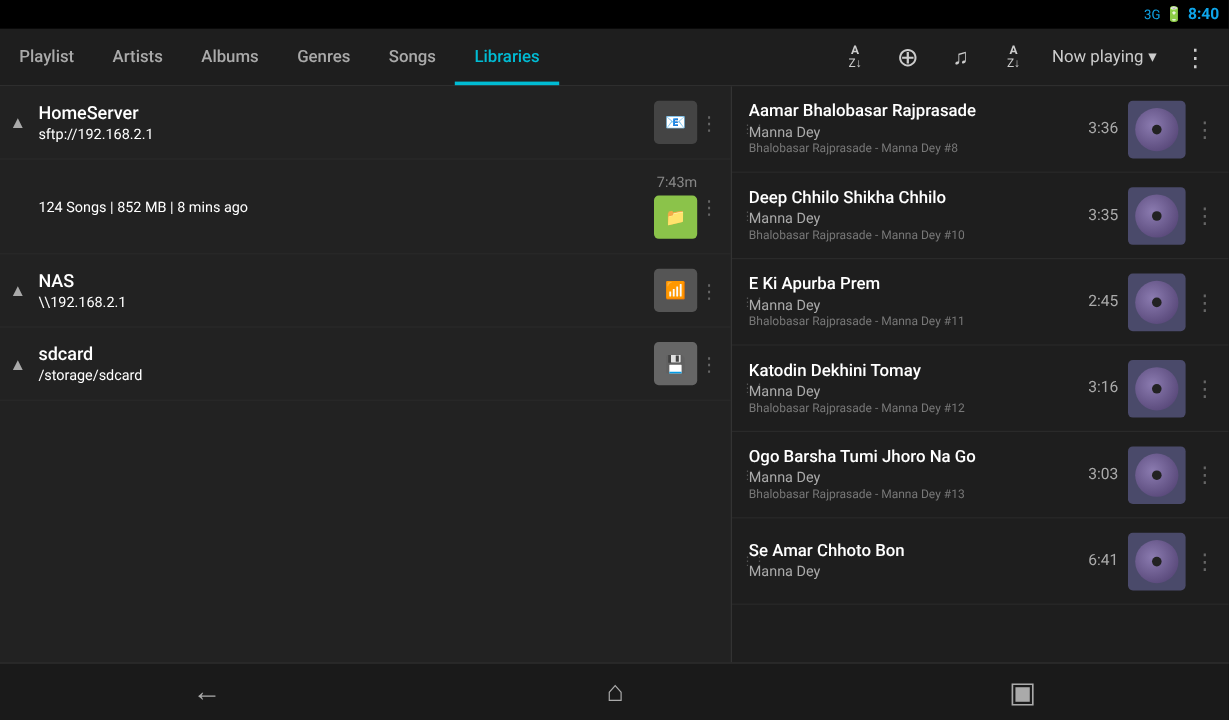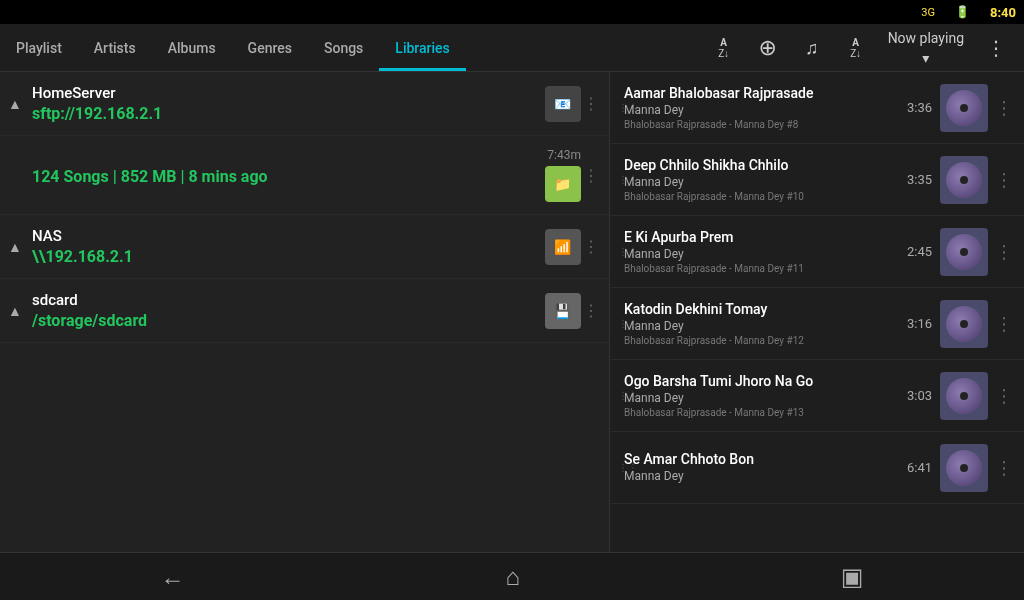--- a/index.html
+++ b/index.html
@@ -14,23 +14,23 @@
     }
 
     
     .status-bar {
       height: 24px;
       background: #000;
       display: flex;
       justify-content: flex-end;
       align-items: center;
       padding: 0 8px;
-      gap: 20px;
+      gap: 4px;
       font-size: 12px;
-      color: #fde047;
+      color: #0ea5e9;
     }
     .status-bar-time {
       font-weight: bold;
       font-size: 13px;
     }
 
     
     .tab-bar {
       height: 48px;
       background: #1e1e1e;
@@ -82,21 +82,20 @@
       border-radius: 4px;
     }
     .now-playing-btn {
       display: flex;
       align-items: center;
       gap: 4px;
       color: #ccc;
       font-size: 14px;
       padding: 0 8px;
       cursor: pointer;
-      flex-direction: column;
     }
 
     
     .main-content {
       display: flex;
       height: calc(600px - 24px - 48px - 48px);
     }
 
     
     .left-panel {
@@ -121,24 +120,23 @@
     }
     .library-info {
       flex: 1;
     }
     .library-name {
       font-size: 15px;
       color: #fff;
       font-weight: 500;
     }
     .library-sub {
-      font-size: 16px;
-      color: #22c55e;
+      font-size: 12px;
+      color: #ffffff;
       margin-top: 2px;
-      font-weight: bold;
     }
     .library-right {
       display: flex;
       flex-direction: column;
       align-items: flex-end;
       gap: 4px;
     }
     .library-time {
       font-size: 12px;
       color: #888;

